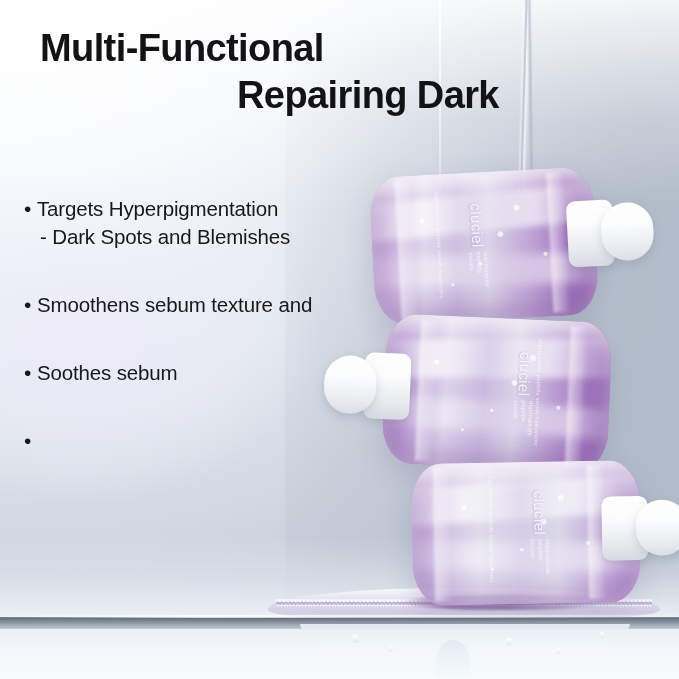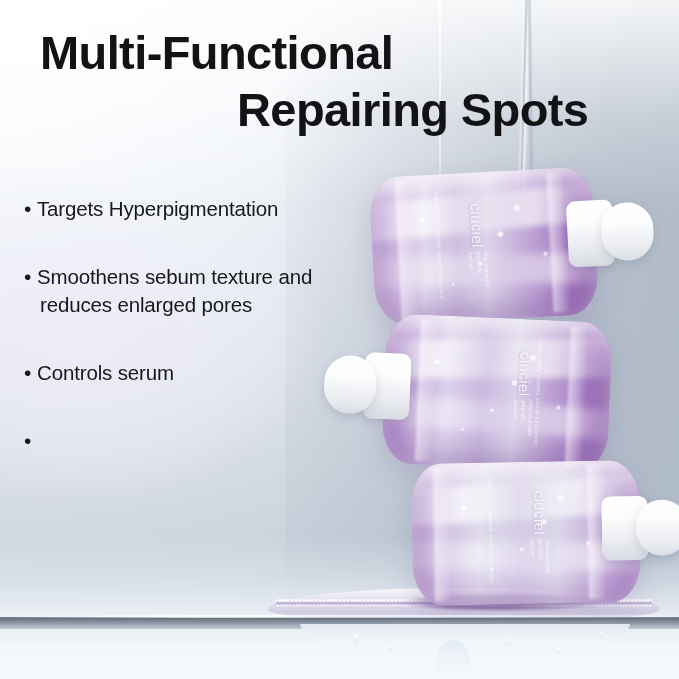--- a/index.html
+++ b/index.html
@@ -44,21 +44,21 @@
 
   
   .headline {
     position:absolute; left:40px; top:28px; width:600px;
     z-index:40; pointer-events:none;
   }
   .h-l1, .h-l2 {
     font-family:"Liberation Sans", sans-serif;
     font-weight:700;
     color:#131315;
-    font-size:47px;
+    font-size:38px;
     line-height:1.08;
     letter-spacing:-0.6px;
     white-space:nowrap;
   }
   .h-l2 { margin-top:6px; margin-left:197px; }
 
   .bullets {
     position:absolute; left:24px; top:195px; width:370px; z-index:40;
   }
   .bullet {
@@ -277,41 +277,41 @@
   <div class="bg-lav"></div>
   <div class="bg-topveil"></div>
   <div class="bg-floorglow"></div>
   <div class="bg-vert-seam"></div>
 
   <div class="strand"></div>
   <div class="strand2"></div>
 
   <div class="headline">
     <div class="h-l1">Multi-Functional</div>
-    <div class="h-l2">Repairing Spots</div>
+    <div class="h-l2">Repairing Dark</div>
   </div>
 
   <div class="bullets">
     <div class="bullet">
       <span class="dot">•</span>
       <span class="btxt">
         <span>Targets Hyperpigmentation</span>
+        <span class="l2">- Dark Spots and Blemishes</span>
       </span>
     </div>
     <div class="bullet">
       <span class="dot">•</span>
       <span class="btxt">
         <span>Smoothens sebum texture and</span>
-        <span class="l2">reduces enlarged pores</span>
       </span>
     </div>
     <div class="bullet">
       <span class="dot">•</span>
       <span class="btxt">
-        <span>Controls serum</span>
+        <span>Soothes sebum</span>
       </span>
     </div>
     <div class="bullet">
       <span class="dot">•</span>
     </div>
   </div>
 
   <div id="stack">
 
     <div class="bottle" style="left:372px; top:172px; width:224px; height:148px; transform:rotate(-3deg);">

